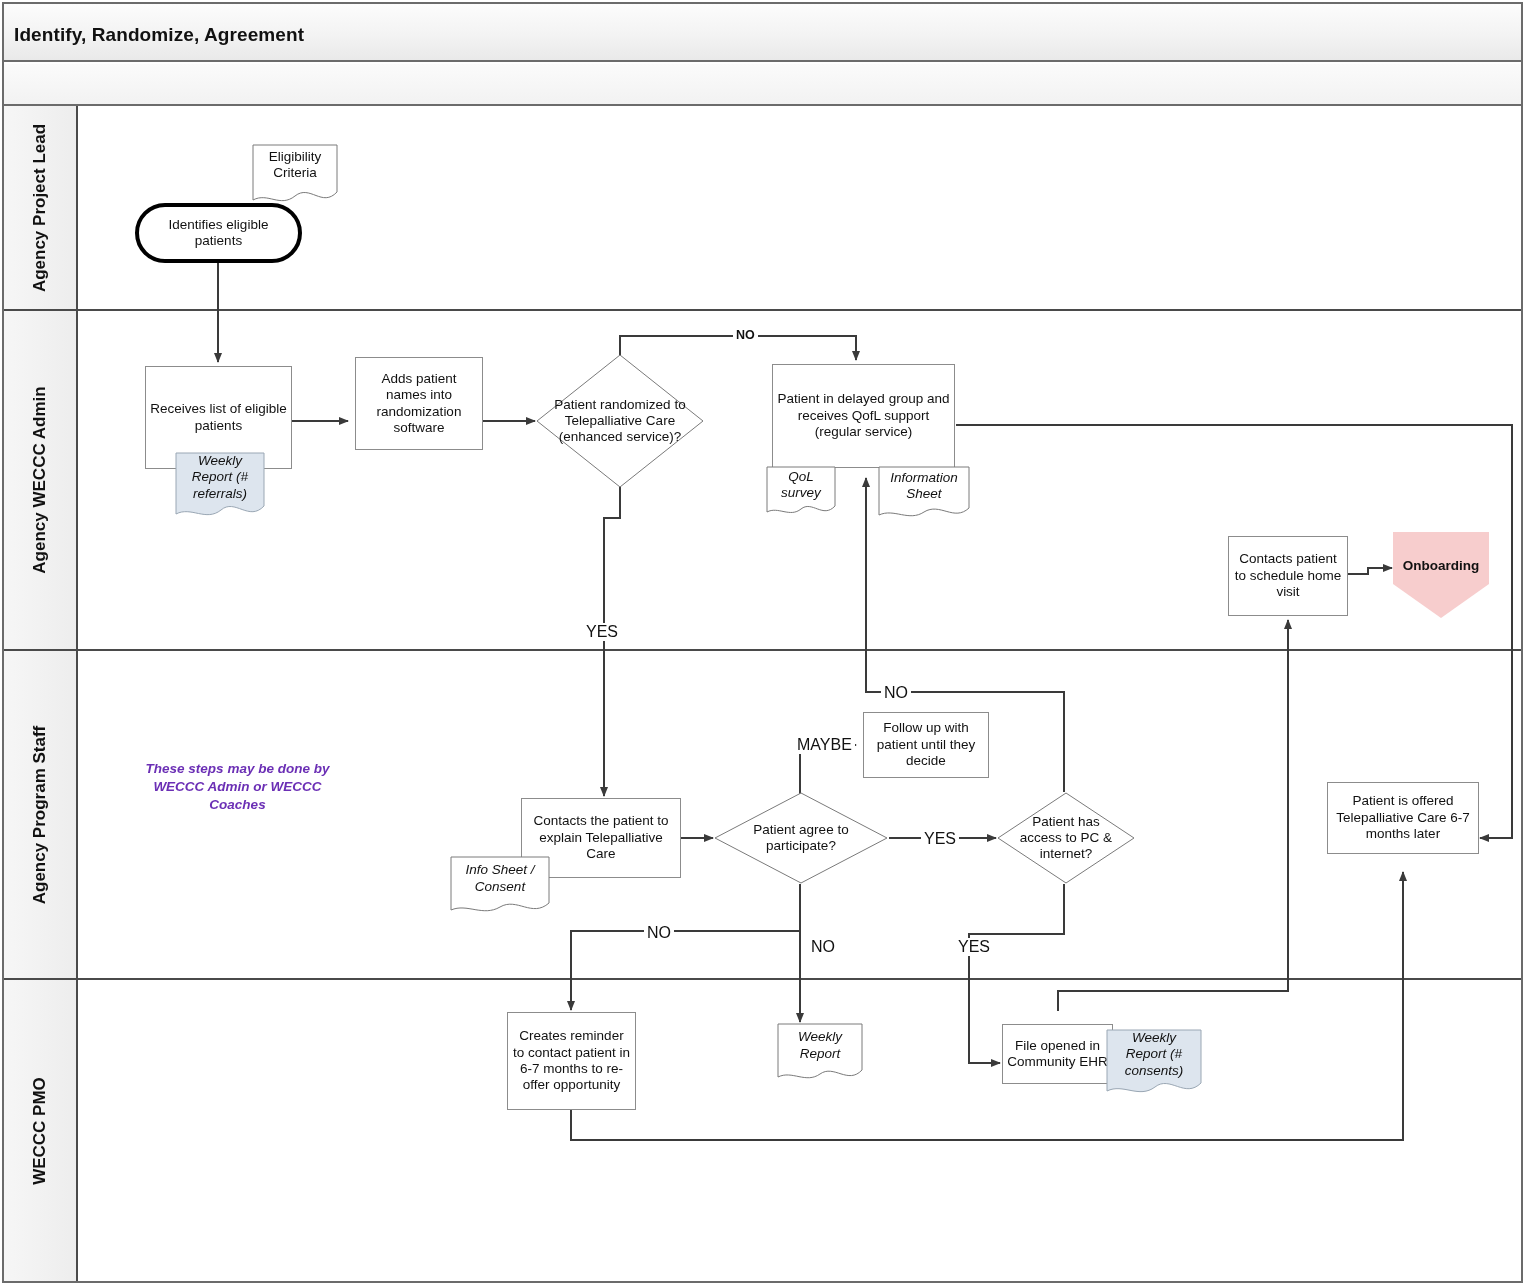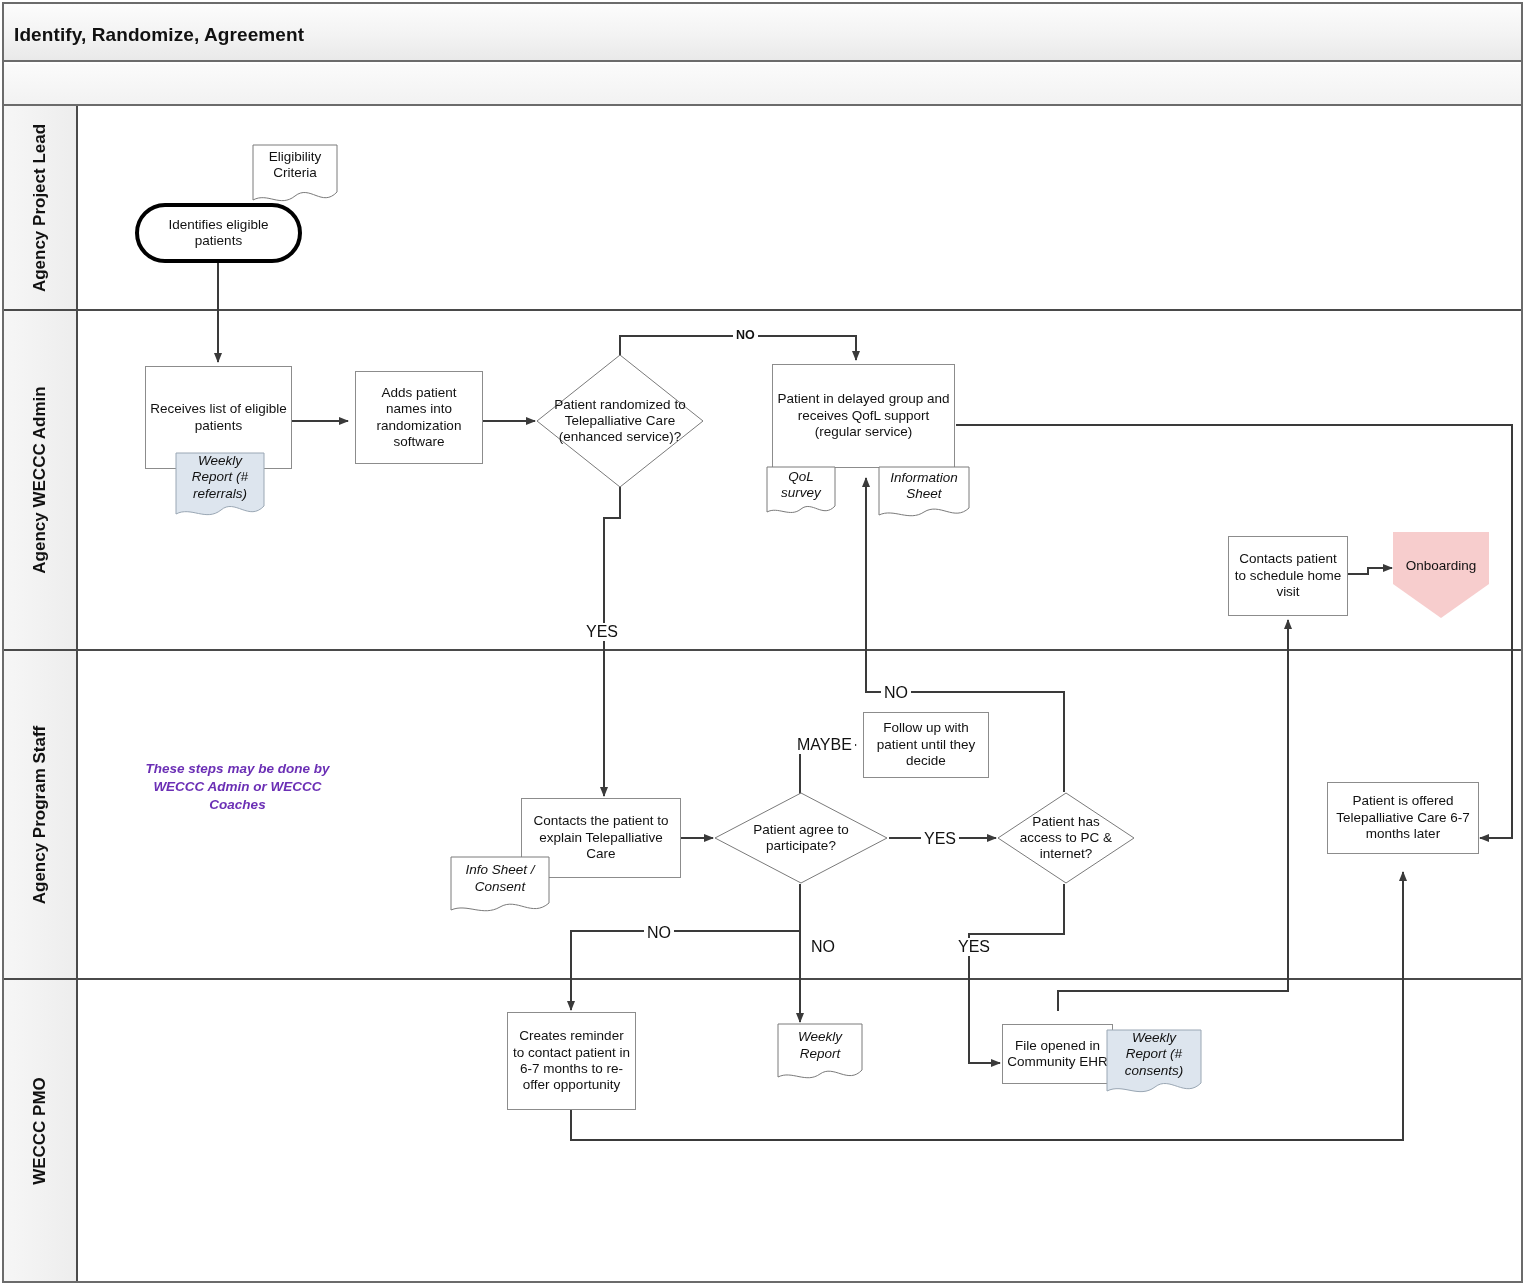--- a/index.html
+++ b/index.html
@@ -38,21 +38,21 @@
   .dec .dsvg{position:absolute;left:0;top:0;}
   .dec .dtxt{position:absolute;left:8%;top:50%;transform:translateY(-50%);width:84%;text-align:center;
      font-size:13.5px;line-height:1.2;color:#111;}
 
   
   .doc{position:absolute;}
   .doc .dlabel{position:absolute;left:6%;top:40%;transform:translateY(-50%);width:88%;text-align:center;
      font-size:13.5px;font-style:italic;line-height:1.2;color:#111;}
 
   
-  .pent{position:absolute;}
+  .pent{position:absolute;font-weight:bold;}
   .pent .plabel{position:absolute;left:0;top:26px;width:100%;text-align:center;font-size:13.5px;color:#111;}
 
   
   .elabel{position:absolute;font-size:16px;color:#111;background:#fff;padding:0 3px;white-space:nowrap;}
   .elabel.bold{font-weight:bold;font-size:12.5px;}
 
   
   .note{position:absolute;text-align:center;font-size:13.5px;font-style:italic;font-weight:bold;
      color:#6b2fb5;line-height:1.35;}
 
@@ -153,21 +153,21 @@
     <span>Receives list of eligible patients</span>
   </div>
 
   <div class="doc" style="left:175px;top:452px;width:90px;height:70px;">
     <svg width="90" height="70" viewBox="0 0 90 70">
       <path d="M1,1 H89 V54 C74,70 60,46 46,58 C31,70 16,54 1,62 Z" fill="#dde5ee" stroke="#9aa7b4" stroke-width="1"></path>
     </svg>
     <div class="dlabel" style="top:36%;">Weekly Report (# referrals)</div>
   </div>
 
-  <div class="node proc" style="left:355px;top:371px;width:128px;height:93px;">
+  <div class="node proc" style="left:355px;top:357px;width:128px;height:93px;">
     <span>Adds patient names into randomization software</span>
   </div>
 
   <div class="dec" style="left:536px;top:354px;width:168px;height:134px;">
     <svg class="dsvg" width="168" height="134" viewBox="0 0 168 134">
       <path d="M84,1 L167,67 L84,133 L1,67 Z" fill="#ffffff" stroke="#7a7a7a" stroke-width="1"></path>
     </svg>
     <div class="dtxt">Patient randomized to Telepalliative Care (enhanced service)?</div>
   </div>
 

